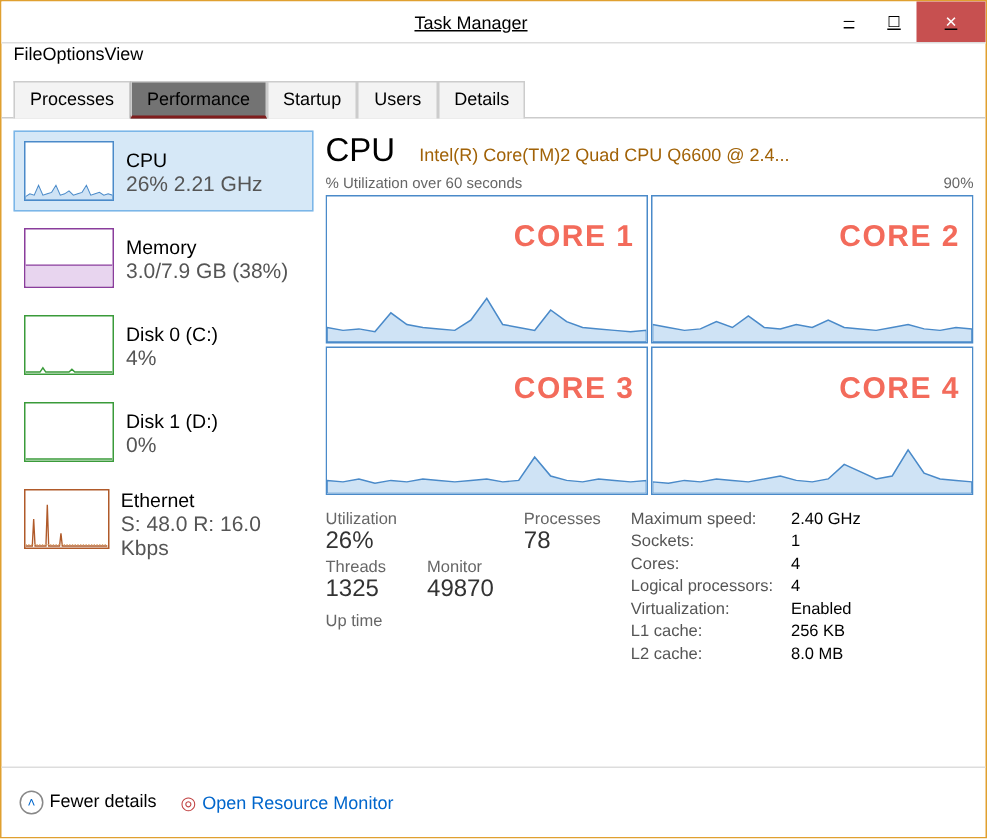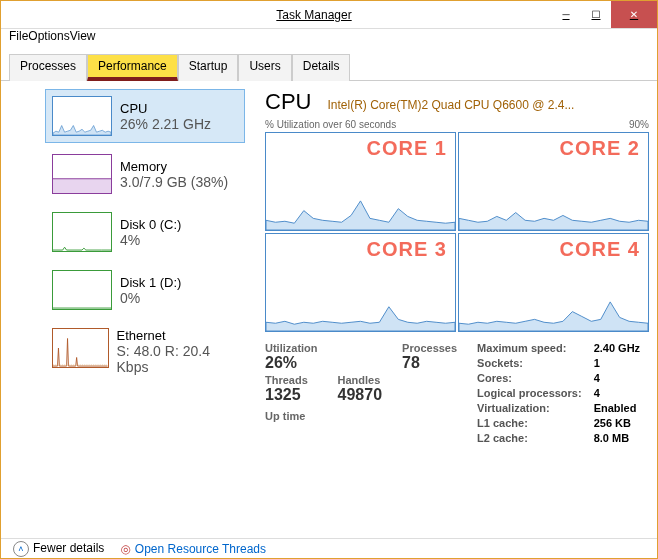--- a/index.html
+++ b/index.html
@@ -7,46 +7,46 @@
 .window { width: 658px; height: 559px; border: 1px solid #e0a030; background: #fff; display: flex; flex-direction: column; }
 .titlebar { height: 28px; background: #fff; display: flex; align-items: center; border-bottom: 1px solid #ddd; text-decoration: underline; }
 .titlebar-title { flex: 1; text-align: center; font-size: 12px; }
 .win-controls { display: flex; height: 100%; }
 .win-btn { width: 30px; display: flex; align-items: center; justify-content: center; font-size: 10px; cursor: pointer; }
 .win-btn.close { background: #c75050; color: #fff; width: 46px; }
 .menubar { height: 20px; display: flex; padding: 0 8px; font-size: 12px; }
 .menubar span { cursor: pointer; }
 .tabsrow { display: flex; padding: 4px 8px 0 8px; gap: 0; border-bottom: 1px solid #ccc; }
 .tab { padding: 4px 10px; border: 1px solid #ccc; border-bottom: none; background: #f3f3f3; font-size: 12px; cursor: pointer; position: relative; top: 1px; }
-.tab.active { background: #fde047; border-bottom: 4px solid #7f1d1d; }
-.content { flex: 1; display: flex; padding: 8px; gap: 20px; overflow: hidden; margin-left: 36px; }
+.tab.active { background: #737373; border-bottom: 2px solid #7f1d1d; }
+.content { flex: 1; display: flex; padding: 8px; gap: 8px; overflow: hidden; }
 .sidebar { width: 200px; display: flex; flex-direction: column; gap: 4px; }
 .side-item { display: flex; gap: 8px; padding: 6px; cursor: pointer; border: 1px solid transparent; }
 .side-item.selected { border: 1px solid #7bb6e8; background: #d6e8f7; }
 .side-graph { width: 60px; height: 40px; border: 1px solid; background: #fff; position: relative; }
 .side-text { display: flex; flex-direction: column; justify-content: center; }
 .side-title { font-size: 13px; }
 .side-sub { font-size: 14px; color: #555; }
 .main { flex: 1; display: flex; flex-direction: column; overflow: hidden; }
 .main-header { display: flex; align-items: baseline; gap: 16px; margin-bottom: 4px; }
 .main-title { font-size: 22px; font-weight: 300; }
 .main-sub { font-size: 12px; color: #a16207; white-space: nowrap; overflow: hidden; text-overflow: ellipsis; flex: 1; }
 .axis-row { display: flex; justify-content: space-between; font-size: 10px; color: #666; margin-bottom: 2px; }
 .core-grid { display: grid; grid-template-columns: 1fr 1fr; grid-template-rows: 1fr 1fr; gap: 2px; height: 200px; }
 .core-cell { border: 1px solid #4a8ac9; background: #fff; position: relative; overflow: hidden; }
-.core-label { position: absolute; top: 4px; right: 8px; font-size: 20px; font-weight: 700; color: #f36b5b; letter-spacing: 1px; }
+.core-label { position: absolute; top: 16px; right: 8px; font-size: 20px; font-weight: 700; color: #f36b5b; letter-spacing: 1px; }
 .wave { position: absolute; bottom: 0; left: 0; width: 100%; height: 100%; }
-.stats { display: flex; gap: 20px; margin-top: 10px; font-size: 11px; font-weight: bold; }
+.stats { display: flex; gap: 20px; margin-top: 10px; font-size: 11px; }
 .stats-left { display: grid; grid-template-columns: auto auto auto; gap: 2px 20px; }
 .stat-label { color: #666; font-size: 11px; }
 .stat-val { font-size: 16px; color: #333; }
 .stats-right { display: grid; grid-template-columns: auto auto; gap: 3px 12px; font-size: 11px; color: #555; }
 .stats-right .v { color: #000; }
 .uptime { margin-top: 6px; }
-.footer { height: 20px; border-top: 1px solid #ddd; display: flex; align-items: center; padding: 0 12px; gap: 16px; font-size: 12px; }
+.footer { height: 47px; border-top: 1px solid #ddd; display: flex; align-items: center; padding: 0 12px; gap: 16px; font-size: 12px; }
 .footer a { color: #0066cc; text-decoration: none; cursor: pointer; }
 .chev { width: 16px; height: 16px; border: 1px solid #888; border-radius: 50%; display: inline-flex; align-items: center; justify-content: center; font-size: 9px; margin-right: 4px; }
 .rm-icon { color: #c04040; margin-right: 4px; }
 svg { display: block; }
 </style>
 </head>
 <body>
 
 <div class="window">
 
@@ -128,21 +128,21 @@
 
       <div class="side-item">
         <div class="side-graph" style="border-color:#b05a2a">
           <svg class="wave" viewBox="0 0 60 40" preserveAspectRatio="none">
               <path d="M0,39 L5,39 6,20 7,39 15,39 16,10 17,39 25,39 26,30 27,39 60,39" fill="none" stroke="#b05a2a" stroke-width="1"></path>
               <path d="M0,38 L60,38" stroke="#e0b080" stroke-width="1" stroke-dasharray="1 1"></path>
             </svg>
         </div>
         <div class="side-text">
           <div class="side-title">Ethernet</div>
-          <div class="side-sub">S: 48.0 R: 20.4 Kbps</div>
+          <div class="side-sub">S: 48.0 R: 16.0 Kbps</div>
         </div>
       </div>
 
     </div>
 
     <div class="main">
       <div class="main-header">
         <div class="main-title">CPU</div>
         <div class="main-sub">Intel(R) Core(TM)2 Quad CPU Q6600 @ 2.4...</div>
       </div>
@@ -188,21 +188,21 @@
             <div></div>
             <div>
                 <div class="stat-label">Processes</div>
                 <div class="stat-val">78</div>
               </div>
             <div>
                 <div class="stat-label">Threads</div>
                 <div class="stat-val">1325</div>
               </div>
             <div>
-                <div class="stat-label">Handles</div>
+                <div class="stat-label">Monitor</div>
                 <div class="stat-val">49870</div>
               </div>
           </div>
           <div class="uptime">
             <div class="stat-label">Up time</div>
           </div>
         </div>
         <div class="stats-right">
           <span>Maximum speed:</span>
             <span class="v">2.40 GHz</span>
@@ -219,16 +219,16 @@
           <span>L2 cache:</span>
             <span class="v">8.0 MB</span>
         </div>
       </div>
 
     </div>
   </div>
 
   <div class="footer">
     <a><span class="chev">˄</span><span style="color:#000">Fewer details</span></a>
-    <a><span class="rm-icon">◎</span><span>Open Resource Threads</span></a>
+    <a><span class="rm-icon">◎</span><span>Open Resource Monitor</span></a>
   </div>
 
 </div>
 
 </body></html>

